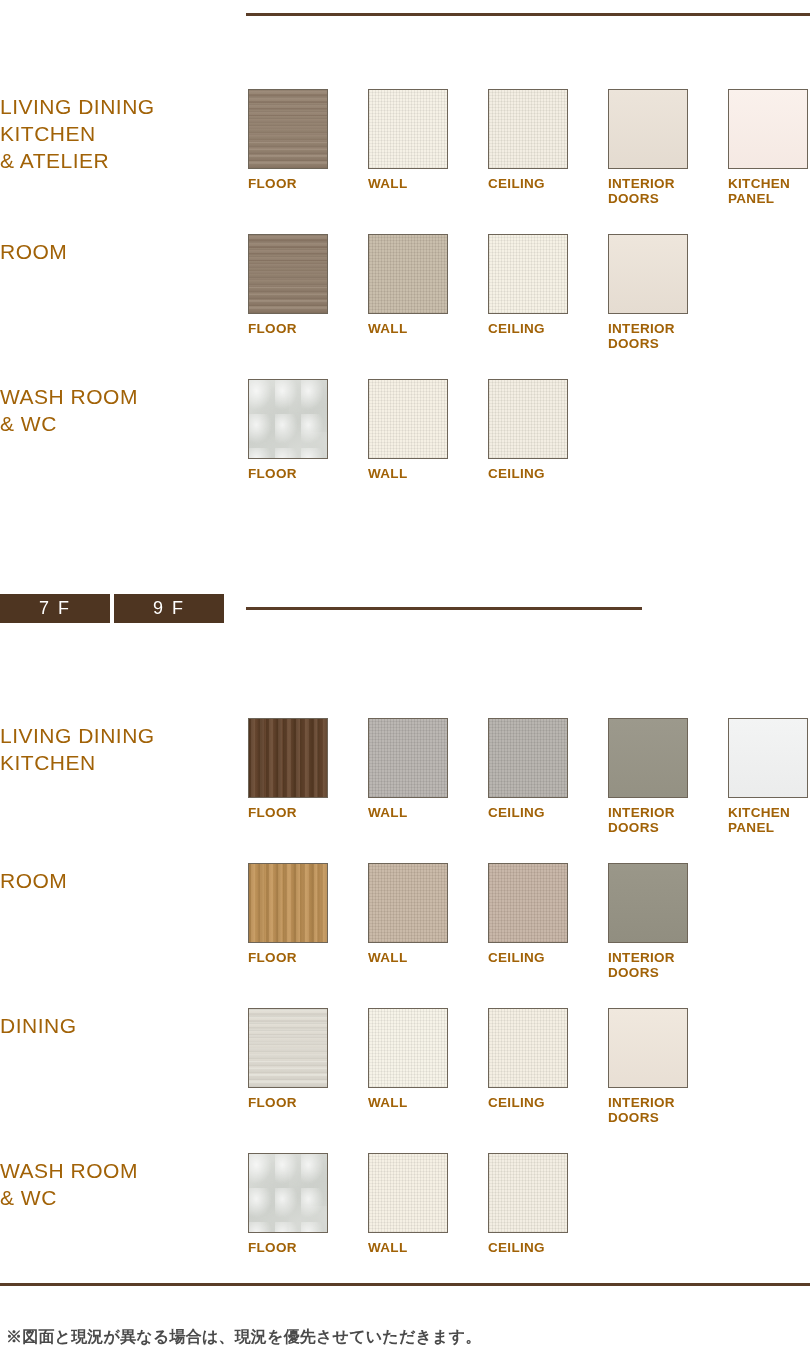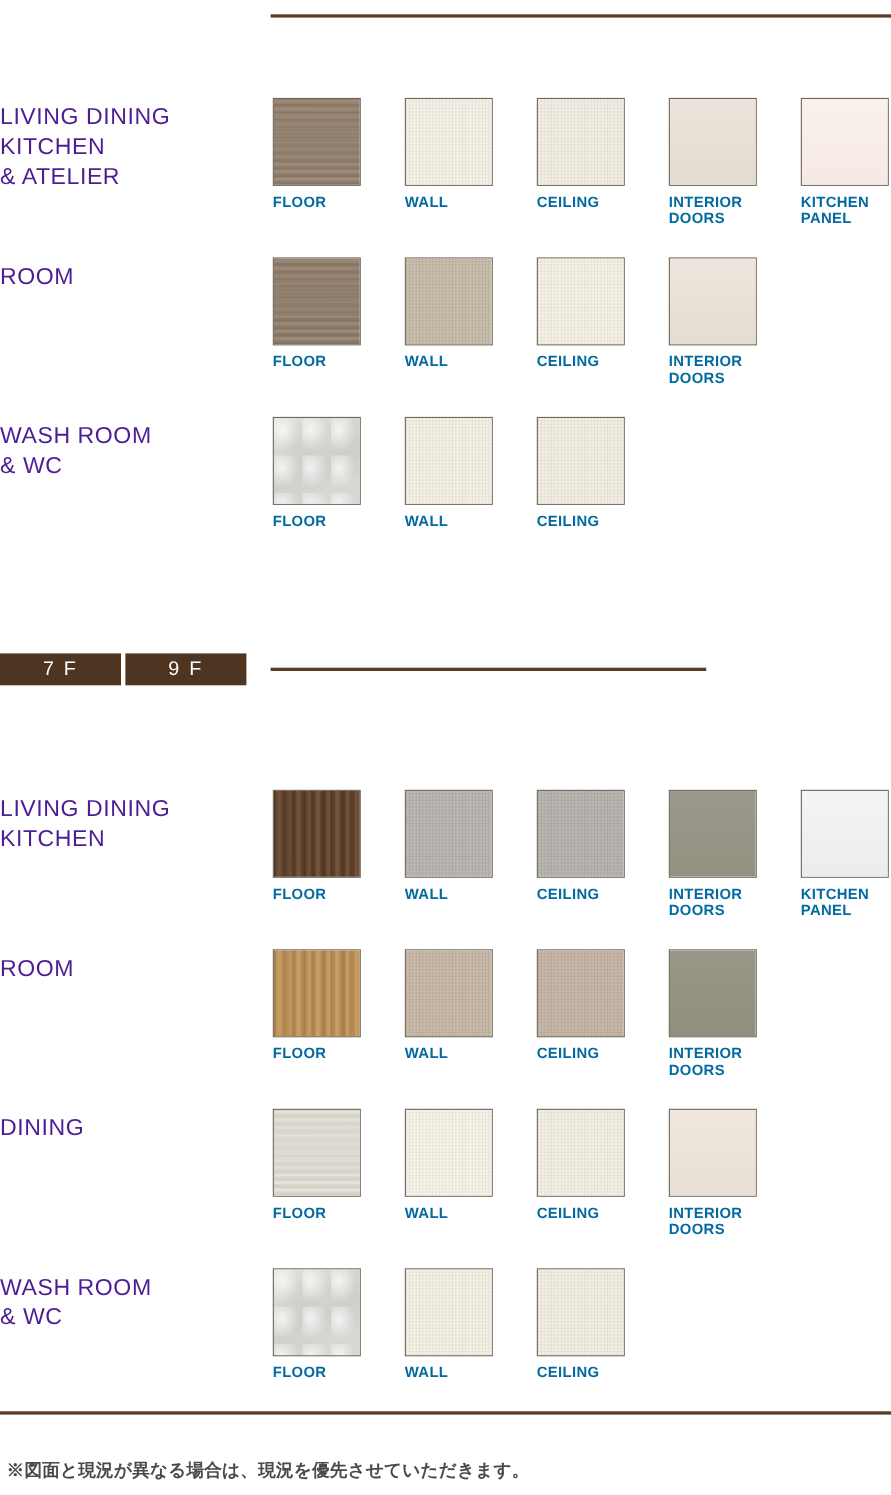--- a/index.html
+++ b/index.html
@@ -49,21 +49,21 @@
   
   .rows { position: relative; }
   .row {
     position: relative;
     display: flex;
     align-items: flex-start;
   }
   .row-label {
     width: 248px;
     flex: 0 0 248px;
-    color: #4c1d95;
+    color: #a16207;
     font-size: 21px;
     line-height: 27px;
     letter-spacing: 0.5px;
     font-weight: 300;
     padding-top: 4px;
     white-space: pre-line;
   }
   .swatches {
     display: flex;
     flex: 1 1 auto;
@@ -81,21 +81,21 @@
   }
   .swatch .tex {
     position: absolute;
     inset: 0;
   }
   .swatch-label {
     margin-top: 7px;
     font-size: 13.5px;
     line-height: 15px;
     font-weight: bold;
-    color: #0369a1;
+    color: #a16207;
     letter-spacing: 0.3px;
     white-space: pre-line;
     font-family: "Liberation Sans", sans-serif;
   }
 
   
   .tex.wood-h {
     background-repeat: repeat;
     background-size: 100% 7px, 100% 13px, 100% 100%;
   }

